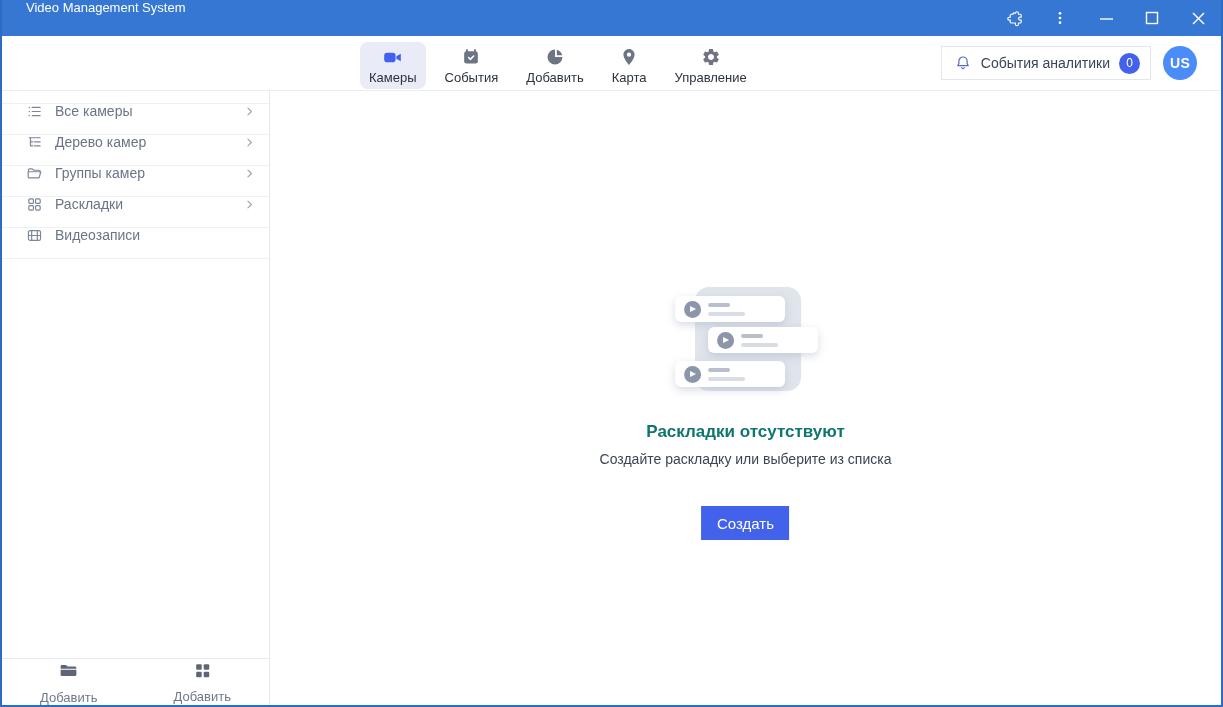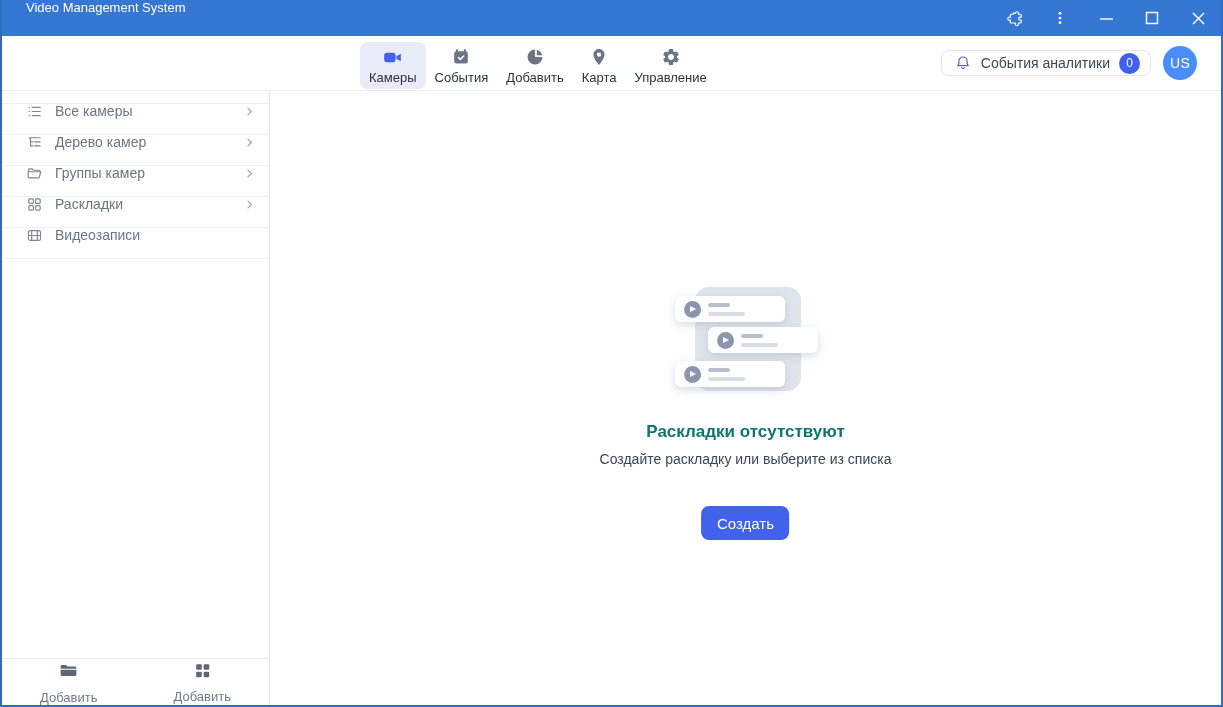--- a/index.html
+++ b/index.html
@@ -19,32 +19,32 @@
     border-left:2px solid var(--frame);border-right:2px solid var(--frame);border-bottom:2px solid var(--frame);background:#fff}
 
   
   .titlebar{height:36px;flex:0 0 36px;background:var(--titlebar);color:#fff;display:flex;align-items:flex-start;padding-left:24px;font-size:13px}
   .tb-controls{margin-left:auto;display:flex;height:100%}
   .tb-btn{width:46px;height:100%;display:flex;align-items:center;justify-content:center;cursor:pointer;color:#fff}
   .tb-btn svg{display:block}
 
   
   .header{height:55px;flex:0 0 55px;background:#fff;border-bottom:1px solid #ecedf1;position:relative}
-  .tabs{position:absolute;left:358px;top:6px;display:flex;}
+  .tabs{position:absolute;left:358px;top:6px;display:flex;gap:10px}
   .tab{display:flex;flex-direction:column;align-items:center;gap:3px;padding:5px 9px 4px;border-radius:8px;cursor:pointer;
     font-size:13px;color:#2b333f;background:transparent}
   .tab.active{background:#e9ebf7}
   .tab .icn{color:var(--nav-gray);height:20px;display:flex;align-items:center}
   .tab.active .icn{color:var(--accent)}
   .header-right{position:absolute;right:24px;top:10px;display:flex;align-items:center;gap:12px}
-  .analytics-btn{height:26px;display:flex;align-items:center;gap:9px;padding:0 10px 0 12px;background:#fff;
-    border:1px solid #e3e6ea;border-radius:8px;font-size:14px;color:#3a4554;cursor:pointer;font-family:inherit}
+  .analytics-btn{height:34px;display:flex;align-items:center;gap:9px;padding:0 10px 0 12px;background:#fff;
+    border:1px solid #e3e6ea;border-radius:0;font-size:14px;color:#3a4554;cursor:pointer;font-family:inherit}
   .badge{min-width:21px;height:21px;padding:0 5px;border-radius:11px;background:var(--accent);color:#fff;
     font-size:12px;display:flex;align-items:center;justify-content:center}
-  .avatar{width:34px;height:34px;border-radius:50%;background:var(--avatar);color:#fff;font-size:14px;font-weight:normal;
+  .avatar{width:34px;height:34px;border-radius:50%;background:var(--avatar);color:#fff;font-size:14px;font-weight:bold;
     display:flex;align-items:center;justify-content:center;cursor:pointer;letter-spacing:.3px}
 
   
   .content{flex:1;display:flex;min-height:0}
   .sidebar{width:268px;flex:0 0 268px;border-right:1px solid var(--border);display:flex;flex-direction:column}
   .sidebar-list{margin-top:12px;border-top:1px solid #eff0f3}
   .sidebar-item{height:31px;display:flex;align-items:center;gap:12px;padding:0 12px 16px 24px;
     border-bottom:1px solid #eff0f3;font-size:14px;color:#6b7585;cursor:pointer;background:#fff}
   .sidebar-item .icn{color:var(--side-gray);display:flex;align-items:center}
   .chev{margin-left:auto;color:#9aa3b2;display:flex;align-items:center}
@@ -62,21 +62,21 @@
   .mini-card.c1{left:0;top:9px}
   .mini-card.c2{left:33px;top:40px}
   .mini-card.c3{left:0;top:74px}
   .play{width:17px;height:17px;border-radius:50%;background:#8c96ab;position:relative;flex:0 0 17px}
   .play::after{content:"";position:absolute;left:6.5px;top:5px;border-left:6px solid #fff;border-top:3.5px solid transparent;border-bottom:3.5px solid transparent}
   .lines{display:flex;flex-direction:column;gap:5px}
   .l1{width:22px;height:4px;border-radius:2px;background:#b8bfcc}
   .l2{width:37px;height:4px;border-radius:2px;background:#d8dce4}
   .empty-title{font-size:17px;font-weight:bold;color:#0f766e;margin-bottom:9px}
   .empty-sub{font-size:14px;color:#3a4554;margin-bottom:39px}
-  .create-btn{width:88px;height:34px;background:var(--accent);color:#fff;border:none;border-radius:8px;
+  .create-btn{width:88px;height:34px;background:var(--accent);color:#fff;border:none;border-radius:0;
     font-size:15px;cursor:pointer;font-family:inherit}
 </style>
 </head>
 <body>
 
 <div class="window">
 
   <div class="titlebar">
     <span>Video Management System</span>
     <div class="tb-controls">

